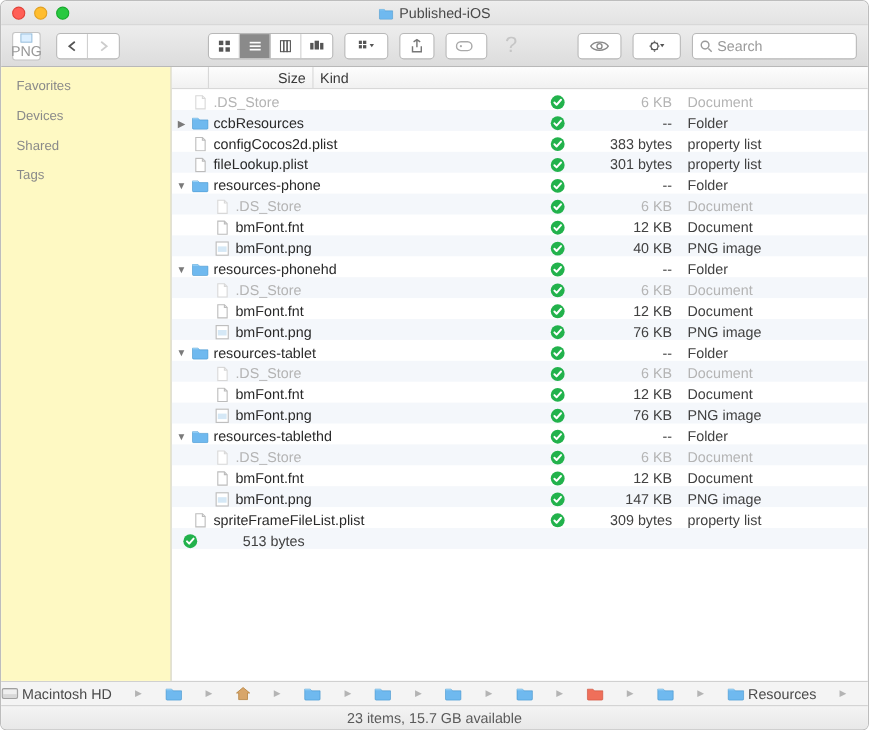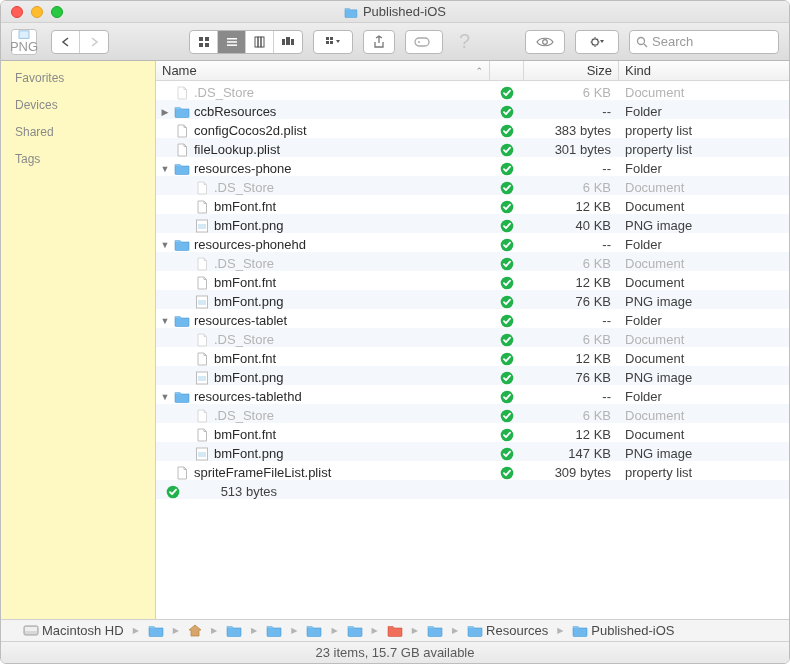--- a/index.html
+++ b/index.html
@@ -33,21 +33,21 @@
 .rows{flex:1;overflow:auto}
 .row{height:19px;display:flex;align-items:flex-end;font-size:13px;color:#2a2a2a}
 .row:nth-child(even){background:#f4f7fb}
 .cell-name{flex:1;display:flex;align-items:center;gap:4px;padding-left:4px;overflow:hidden;white-space:nowrap}
 .cell-sync{width:34px;display:flex;justify-content:center;color:#22b24c}
 .cell-size{width:95px;text-align:right;padding-right:8px;color:#414141}
 .cell-kind{width:170px;padding-left:6px;color:#414141;white-space:nowrap;overflow:hidden;text-overflow:ellipsis}
 .dim{color:#b4b4b4}
 .disc{width:10px;display:inline-flex;justify-content:center;color:#7a7a7a;font-size:9px}
 .ico{width:16px;height:14px;display:inline-flex;align-items:center;justify-content:center}
-.pathbar{height:22px;background:#f4f4f4;border-top:1px solid #d0d0d0;display:flex;align-items:center;padding:0 22px;gap:8px;font-size:11px;color:#4a4a4a;overflow:hidden;white-space:nowrap}
+.pathbar{height:22px;background:#f4f4f4;border-top:1px solid #d0d0d0;display:flex;align-items:center;padding:0 0;gap:20px;font-size:11px;color:#4a4a4a;overflow:hidden;white-space:nowrap}
 .pathbar .sep{color:#b4b4b4;font-size:8px;margin:0 1px}
 .statusbar{height:22px;background:linear-gradient(#f4f4f4,#e8e8e8);border-top:1px solid #d0d0d0;display:flex;align-items:center;justify-content:center;font-size:12px;color:#5a5a5a}
 svg{display:block}
 </style>
 </head>
 <body>
 
 <div class="titlebar">
   <div class="traffic">
     <span class="t-red"></span>
@@ -164,24 +164,20 @@
 
 <div class="content">
   <div class="sidebar">
     <div>Favorites</div>
     <div>Devices</div>
     <div>Shared</div>
     <div>Tags</div>
   </div>
   <div class="main">
     <div class="hdr">
-      <div class="col col-name">
-          <span>Name</span>
-          <span style="color:#888;font-size:9px">⌃</span>
-        </div>
       <div class="col col-sync"></div>
       <div class="col col-size">
           <span>Size</span>
         </div>
       <div class="col col-kind" style="border-right:none">
           <span>Kind</span>
         </div>
     </div>
     <div class="rows" id="rows">
         <div class="row">

